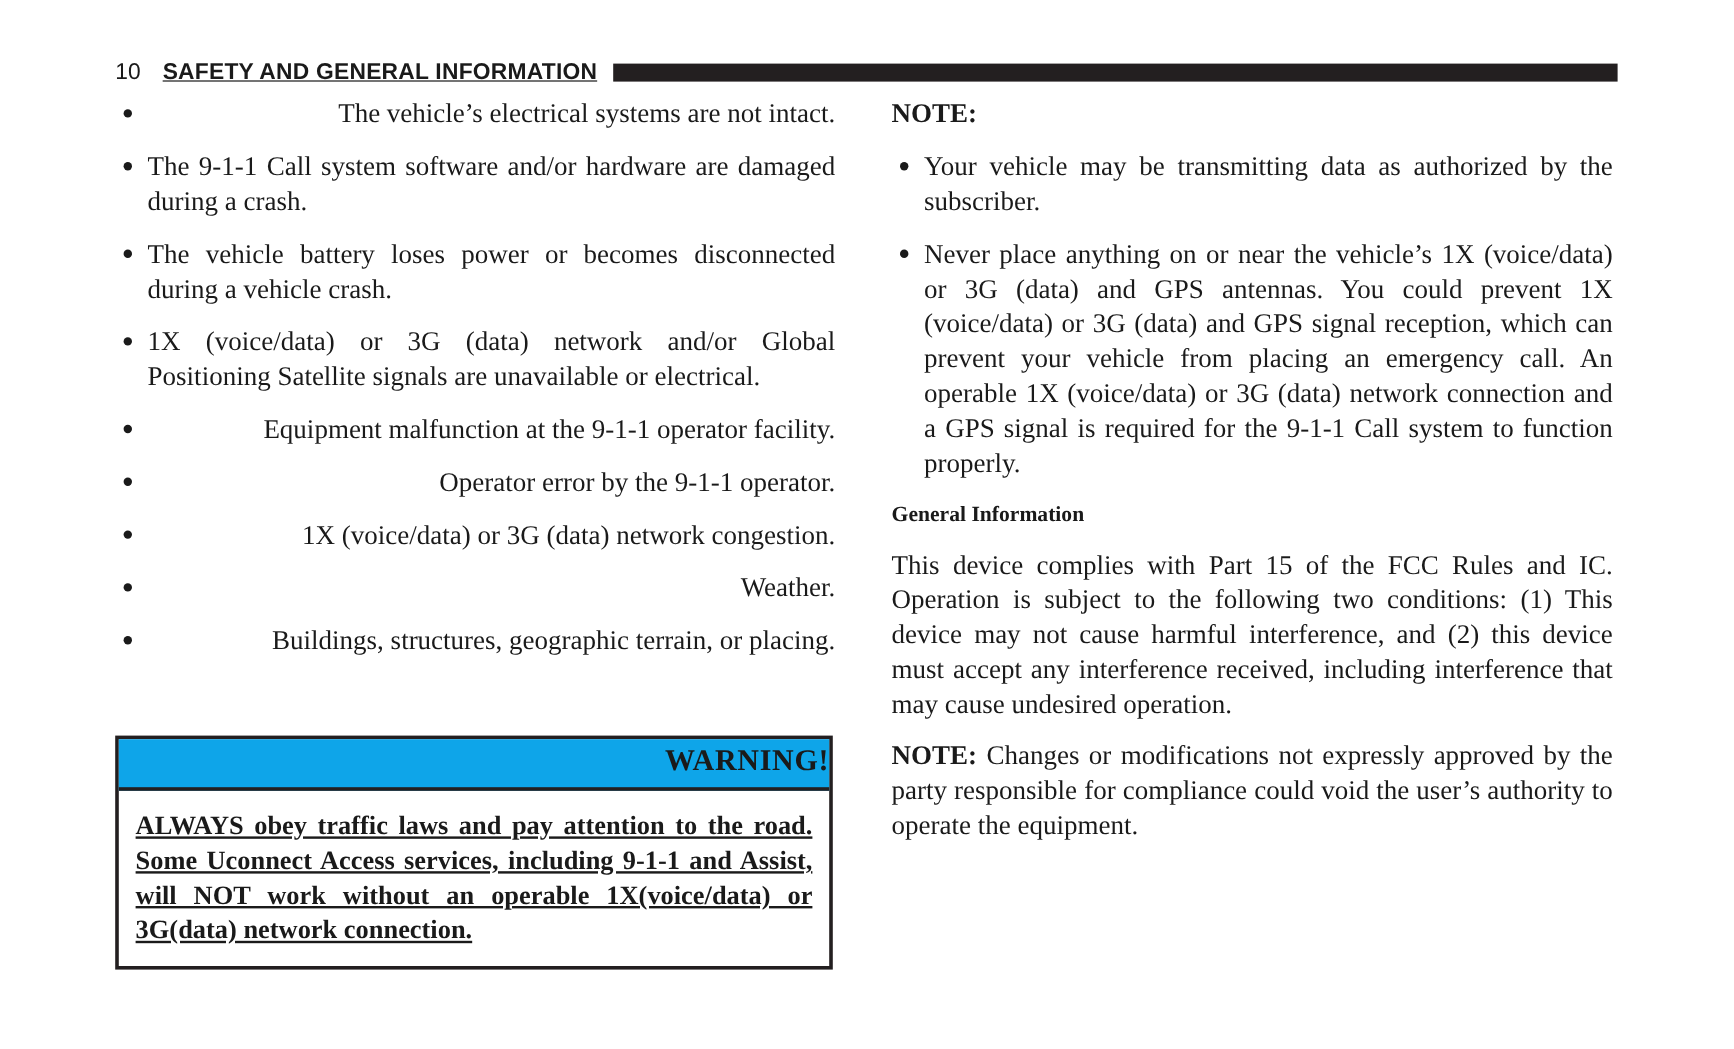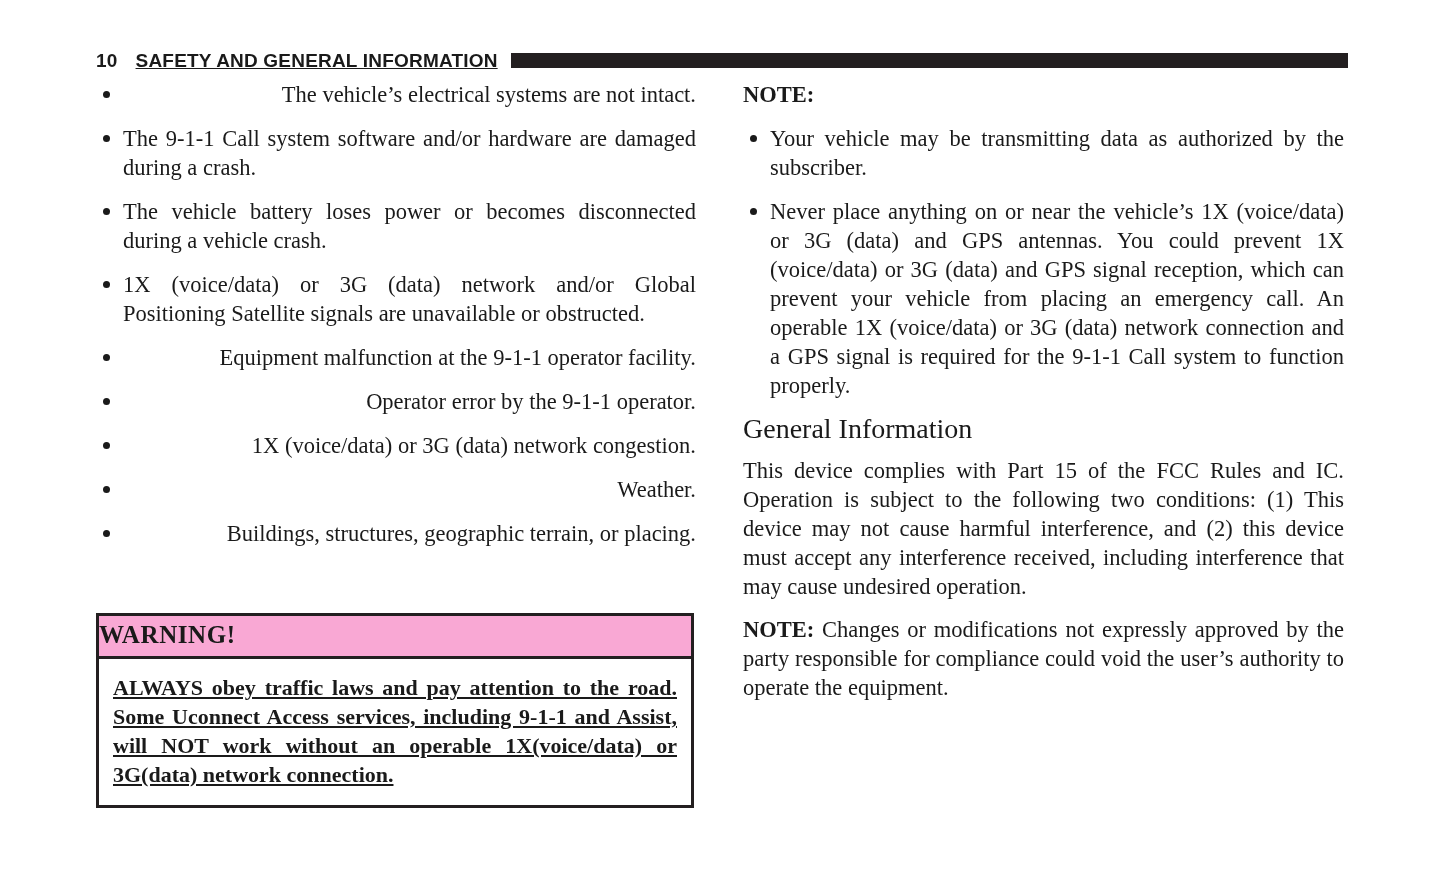--- a/index.html
+++ b/index.html
@@ -23,21 +23,21 @@
     position: absolute;
     left: 96px;
     top: 47px;
     width: 1252px;
     height: 26px;
     display: flex;
     align-items: center;
   }
   .page-number {
     font-family: "Liberation Sans", "DejaVu Sans", sans-serif;
-    font-weight: bold;
+    font-weight: normal;
     font-size: 19px;
     letter-spacing: 0.2px;
     color: #1a1a1a;
     line-height: 1;
   }
   .header-title {
     font-family: "Liberation Sans", "DejaVu Sans", sans-serif;
     font-weight: bold;
     font-size: 19px;
     letter-spacing: 0.2px;
@@ -105,47 +105,47 @@
     width: 7px;
     height: 7px;
     border-radius: 50%;
     background: #1a1a1a;
   }
 
   .note-label {
     font-weight: bold;
   }
   .block-heading {
-    font-size: 28px;
-    line-height: 29px;
-    font-weight: normal;
+    font-size: 18px;
+    line-height: 29px;
+    font-weight: bold;
     margin: 0 0 13px 0;
   }
   .note-heading {
     font-size: 22.5px;
     line-height: 29px;
     font-weight: bold;
     margin: 0 0 15px 0;
   }
 
   
   .warning-box {
     position: absolute;
     left: 96px;
     top: 613px;
     width: 598px;
     border: 3px solid #231f20;
     background: #ffffff;
     box-sizing: border-box;
   }
   .warning-header {
-    background: #f9a8d4;
+    background: #0ea5e9;
     border-bottom: 3px solid #231f20;
-    text-align: left;
-    padding: 4px 0 6px 0;
+    text-align: right;
+    padding: 4px 0 6px 12px;
   }
   .warning-title {
     font-size: 25px;
     line-height: 30px;
     font-weight: bold;
     letter-spacing: 0.6px;
   }
   .warning-body {
     padding: 14px 14px 16px 14px;
   }
@@ -177,21 +177,21 @@
     <li class="bullet-item">
       <span class="bullet-dot"></span>
       <span>The 9-1-1 Call system software and/or hardware are damaged during a crash.</span>
     </li>
     <li class="bullet-item">
       <span class="bullet-dot"></span>
       <span>The vehicle battery loses power or becomes disconnected during a vehicle crash.</span>
     </li>
     <li class="bullet-item">
       <span class="bullet-dot"></span>
-      <span>1X (voice/data) or 3G (data) network and/or Global Positioning Satellite signals are unavailable or obstructed.</span>
+      <span>1X (voice/data) or 3G (data) network and/or Global Positioning Satellite signals are unavailable or electrical.</span>
     </li>
     <li class="bullet-item nojust">
       <span class="bullet-dot"></span>
       <span>Equipment malfunction at the 9-1-1 operator facility.</span>
     </li>
     <li class="bullet-item nojust">
       <span class="bullet-dot"></span>
       <span>Operator error by the 9-1-1 operator.</span>
     </li>
     <li class="bullet-item nojust">

